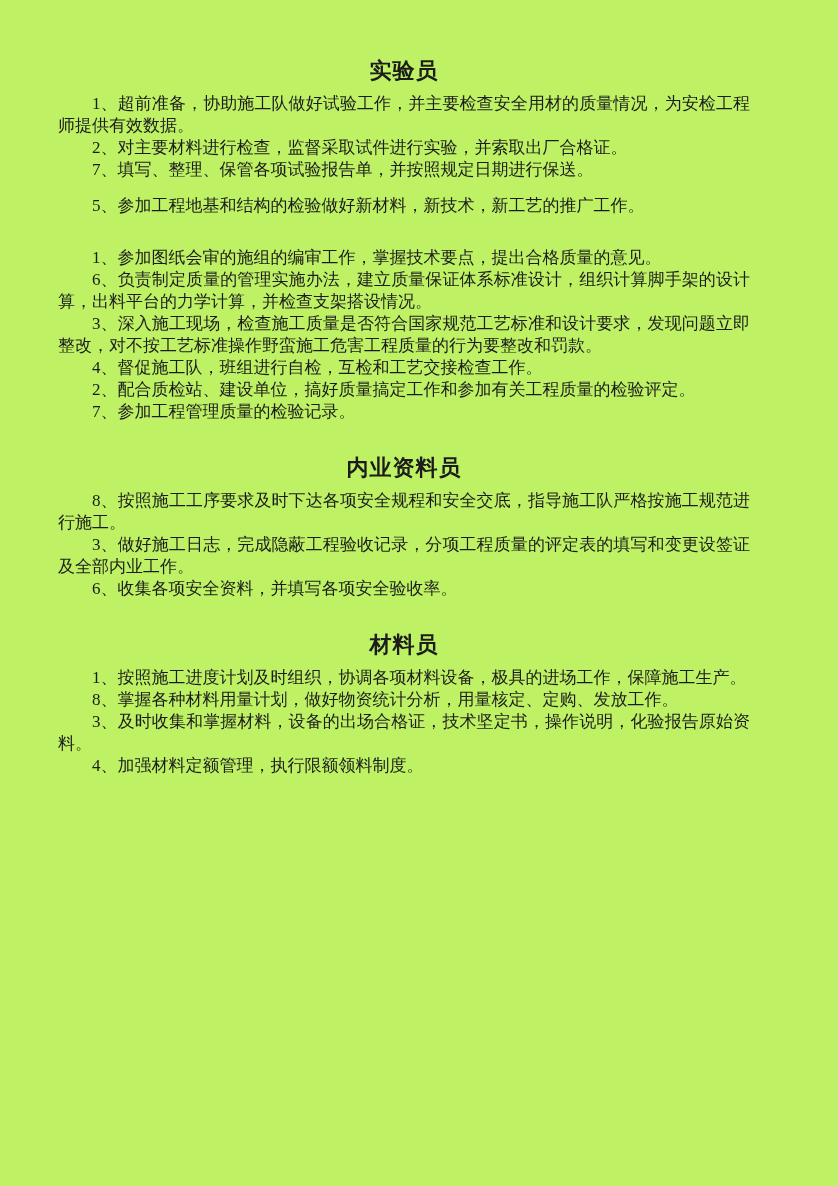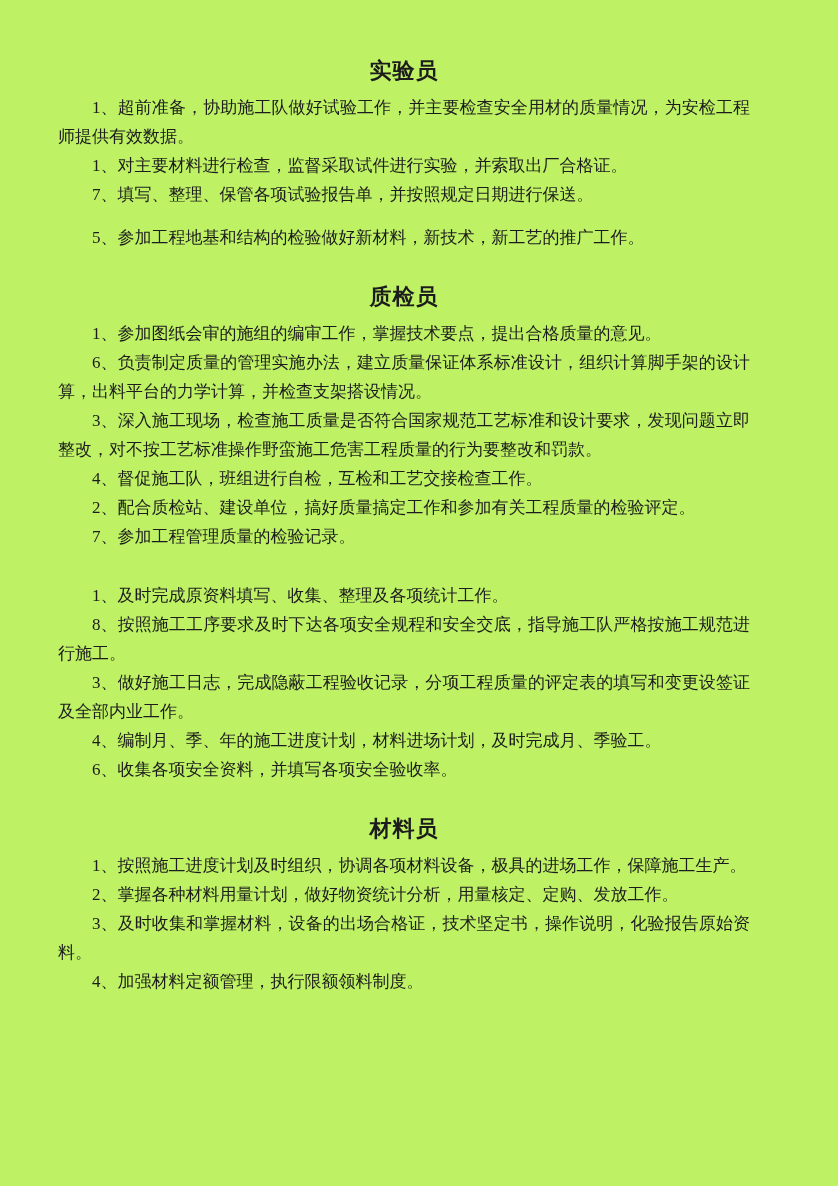--- a/index.html
+++ b/index.html
@@ -31,59 +31,57 @@
     font-size: 22px;
     font-weight: 700;
     text-align: center;
     line-height: 30px;
     margin: 0 0 7px 0;
     letter-spacing: 1px;
   }
   .duty-item {
     margin: 0;
     font-size: 17px;
-    line-height: 29px;
+    line-height: 22px;
     text-align: justify;
     text-indent: 34px;
     word-break: break-all;
     line-break: anywhere;
   }
   .duty-item.gap-before {
     margin-top: 14px;
   }
 </style>
 </head>
 <body>
 
 <main class="page">
   <div id="sections-root">
       <section class="section">
         <h2 class="section-title">实验员</h2>
         <p class="duty-item">1、超前准备，协助施工队做好试验工作，并主要检查安全用材的质量情况，为安检工程师提供有效数据。</p>
-        <p class="duty-item">1、对主要材料进行检查，监督采取试件进行实验，并索取出厂合格证。</p>
+        <p class="duty-item">2、对主要材料进行检查，监督采取试件进行实验，并索取出厂合格证。</p>
         <p class="duty-item">7、填写、整理、保管各项试验报告单，并按照规定日期进行保送。</p>
         <p class="duty-item gap-before">5、参加工程地基和结构的检验做好新材料，新技术，新工艺的推广工作。</p>
       </section>
       <section class="section">
-        <h2 class="section-title">质检员</h2>
         <p class="duty-item">1、参加图纸会审的施组的编审工作，掌握技术要点，提出合格质量的意见。</p>
         <p class="duty-item">6、负责制定质量的管理实施办法，建立质量保证体系标准设计，组织计算脚手架的设计算，出料平台的力学计算，并检查支架搭设情况。</p>
         <p class="duty-item">3、深入施工现场，检查施工质量是否符合国家规范工艺标准和设计要求，发现问题立即整改，对不按工艺标准操作野蛮施工危害工程质量的行为要整改和罚款。</p>
         <p class="duty-item">4、督促施工队，班组进行自检，互检和工艺交接检查工作。</p>
         <p class="duty-item">2、配合质检站、建设单位，搞好质量搞定工作和参加有关工程质量的检验评定。</p>
         <p class="duty-item">7、参加工程管理质量的检验记录。</p>
       </section>
       <section class="section">
-        <p class="duty-item">1、及时完成原资料填写、收集、整理及各项统计工作。</p>
+        <h2 class="section-title">内业资料员</h2>
         <p class="duty-item">8、按照施工工序要求及时下达各项安全规程和安全交底，指导施工队严格按施工规范进行施工。</p>
         <p class="duty-item">3、做好施工日志，完成隐蔽工程验收记录，分项工程质量的评定表的填写和变更设签证及全部内业工作。</p>
-        <p class="duty-item">4、编制月、季、年的施工进度计划，材料进场计划，及时完成月、季验工。</p>
         <p class="duty-item">6、收集各项安全资料，并填写各项安全验收率。</p>
       </section>
       <section class="section">
         <h2 class="section-title">材料员</h2>
         <p class="duty-item">1、按照施工进度计划及时组织，协调各项材料设备，极具的进场工作，保障施工生产。</p>
-        <p class="duty-item">2、掌握各种材料用量计划，做好物资统计分析，用量核定、定购、发放工作。</p>
+        <p class="duty-item">8、掌握各种材料用量计划，做好物资统计分析，用量核定、定购、发放工作。</p>
         <p class="duty-item">3、及时收集和掌握材料，设备的出场合格证，技术坚定书，操作说明，化验报告原始资料。</p>
         <p class="duty-item">4、加强材料定额管理，执行限额领料制度。</p>
       </section>
     </div>
 </main>
 
 </body></html>

